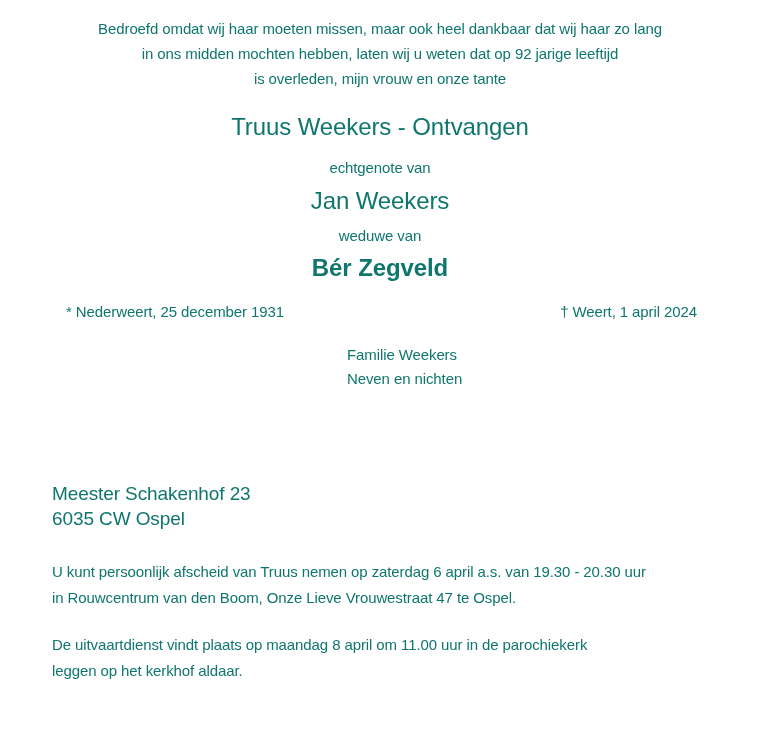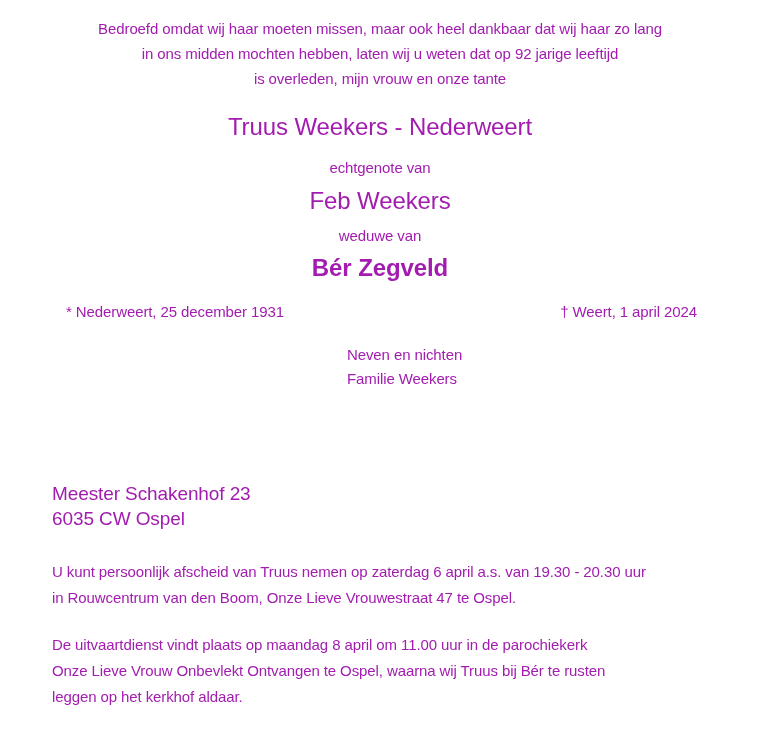--- a/index.html
+++ b/index.html
@@ -2,21 +2,21 @@
 <html><head>
 <meta charset="utf-8">
 <style>
   * { margin: 0; padding: 0; box-sizing: border-box; }
   html, body { background: #ffffff; }
   .page {
     position: relative;
     width: 760px;
     height: 732px;
     background: #ffffff;
-    color: #a21caf;
+    color: #0f766e;
     font-family: "Liberation Sans", sans-serif;
     padding-top: 16px;
     overflow: hidden;
     letter-spacing: -0.1px;
   }
   .intro {
     text-align: center;
     font-size: 15px;
     line-height: 25px;
   }
@@ -74,49 +74,48 @@
 <body>
 
 <div class="page">
 
   <div class="intro">
     <div>Bedroefd omdat wij haar moeten missen, maar ook heel dankbaar dat wij haar zo lang</div>
     <div>in ons midden mochten hebben, laten wij u weten dat op 92 jarige leeftijd</div>
     <div>is overleden, mijn vrouw en onze tante</div>
   </div>
 
-  <div class="deceased-name">Truus Weekers - Nederweert</div>
+  <div class="deceased-name">Truus Weekers - Ontvangen</div>
 
   <div class="relation first">echtgenote van</div>
 
-  <div class="big-name spouse">Feb Weekers</div>
+  <div class="big-name spouse">Jan Weekers</div>
 
   <div class="relation second">weduwe van</div>
 
   <div class="big-name late-spouse">Bér Zegveld</div>
 
   <div class="dates-row">
     <span>* Nederweert, 25 december 1931</span>
     <span>† Weert, 1 april 2024</span>
   </div>
 
   <div class="family-block">
+    <div>Familie Weekers</div>
     <div>Neven en nichten</div>
-    <div>Familie Weekers</div>
   </div>
 
   <div class="address-block">
     <div>Meester Schakenhof 23</div>
     <div>6035 CW Ospel</div>
   </div>
 
   <div class="para visitation">
     <div>U kunt persoonlijk afscheid van Truus nemen op zaterdag 6 april a.s. van 19.30 - 20.30 uur</div>
     <div>in Rouwcentrum van den Boom, Onze Lieve Vrouwestraat 47 te Ospel.</div>
   </div>
 
   <div class="para funeral">
     <div>De uitvaartdienst vindt plaats op maandag 8 april om 11.00 uur in de parochiekerk</div>
-    <div>Onze Lieve Vrouw Onbevlekt Ontvangen te Ospel, waarna wij Truus bij Bér te rusten</div>
     <div>leggen op het kerkhof aldaar.</div>
   </div>
 
 </div>
 
 </body></html>

